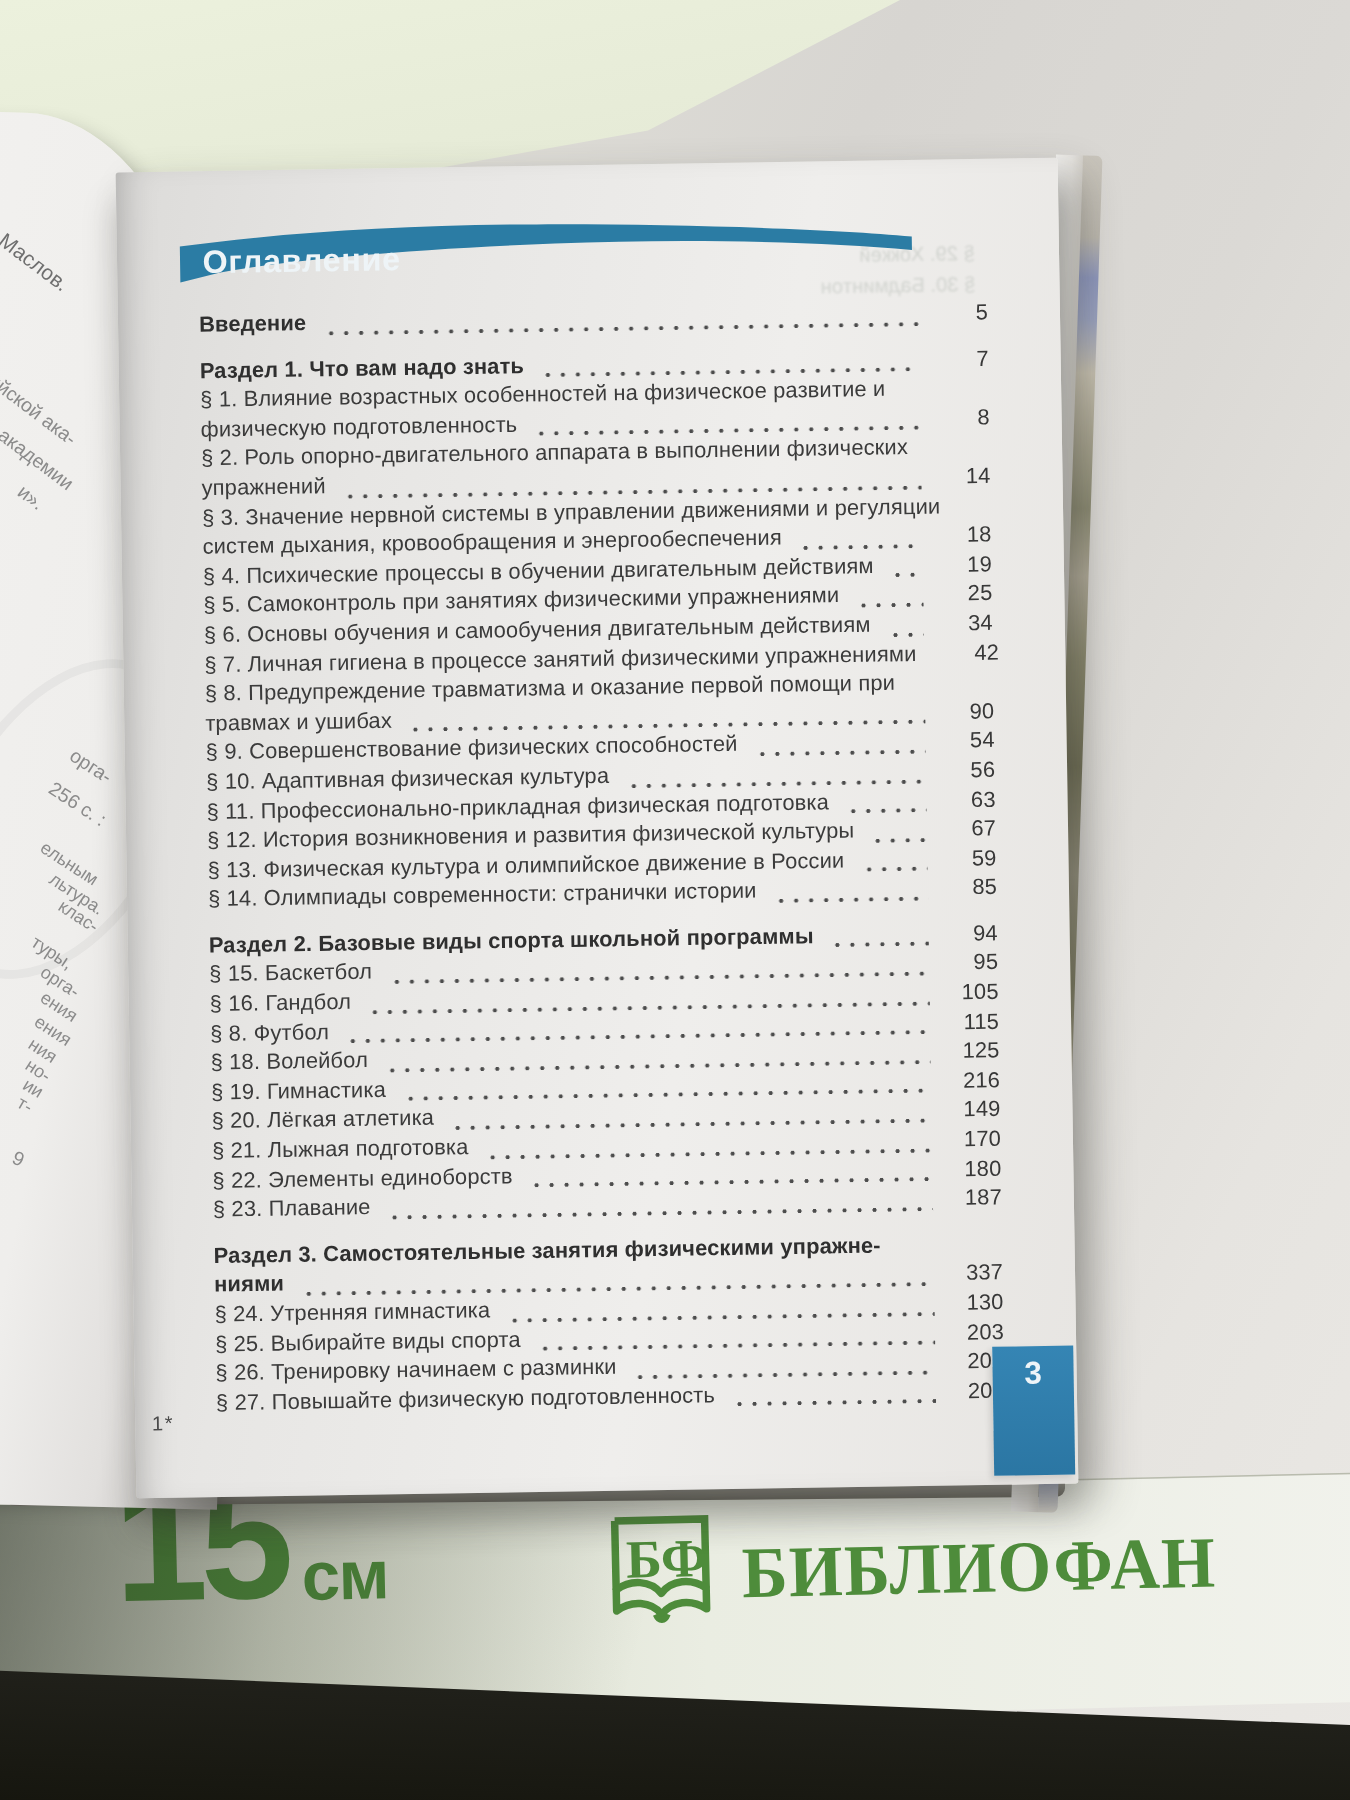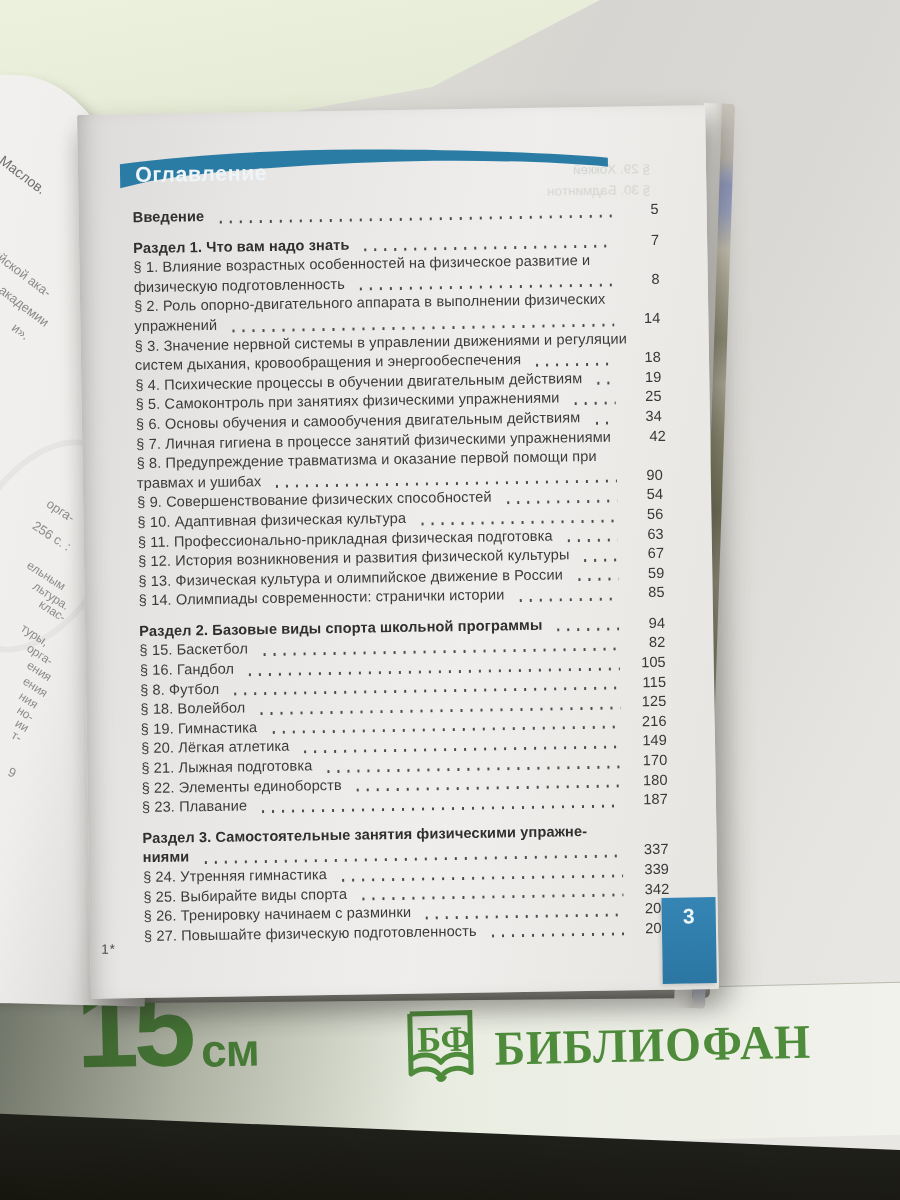--- a/index.html
+++ b/index.html
@@ -282,21 +282,21 @@
           <span class="pg">85</span>
         </div>
         <div class="toc-row bold gap">
           <span class="t">Раздел 2. Базовые виды спорта школьной программы</span>
           <span class="dots"></span>
           <span class="pg">94</span>
         </div>
         <div class="toc-row">
           <span class="t">§ 15. Баскетбол</span>
           <span class="dots"></span>
-          <span class="pg">82</span>
+          <span class="pg">95</span>
         </div>
         <div class="toc-row">
           <span class="t">§ 16. Гандбол</span>
           <span class="dots"></span>
           <span class="pg">105</span>
         </div>
         <div class="toc-row">
           <span class="t">§ 8. Футбол</span>
           <span class="dots"></span>
           <span class="pg">115</span>
@@ -337,26 +337,26 @@
           <span class="pg"></span>
         </div>
         <div class="toc-row bold">
           <span class="t">ниями</span>
           <span class="dots"></span>
           <span class="pg">337</span>
         </div>
         <div class="toc-row">
           <span class="t">§ 24. Утренняя гимнастика</span>
           <span class="dots"></span>
-          <span class="pg">339</span>
+          <span class="pg">130</span>
         </div>
         <div class="toc-row">
           <span class="t">§ 25. Выбирайте виды спорта</span>
           <span class="dots"></span>
-          <span class="pg">342</span>
+          <span class="pg">203</span>
         </div>
         <div class="toc-row">
           <span class="t">§ 26. Тренировку начинаем с разминки</span>
           <span class="dots"></span>
           <span class="pg">206</span>
         </div>
         <div class="toc-row">
           <span class="t">§ 27. Повышайте физическую подготовленность</span>
           <span class="dots"></span>
           <span class="pg">208</span>

